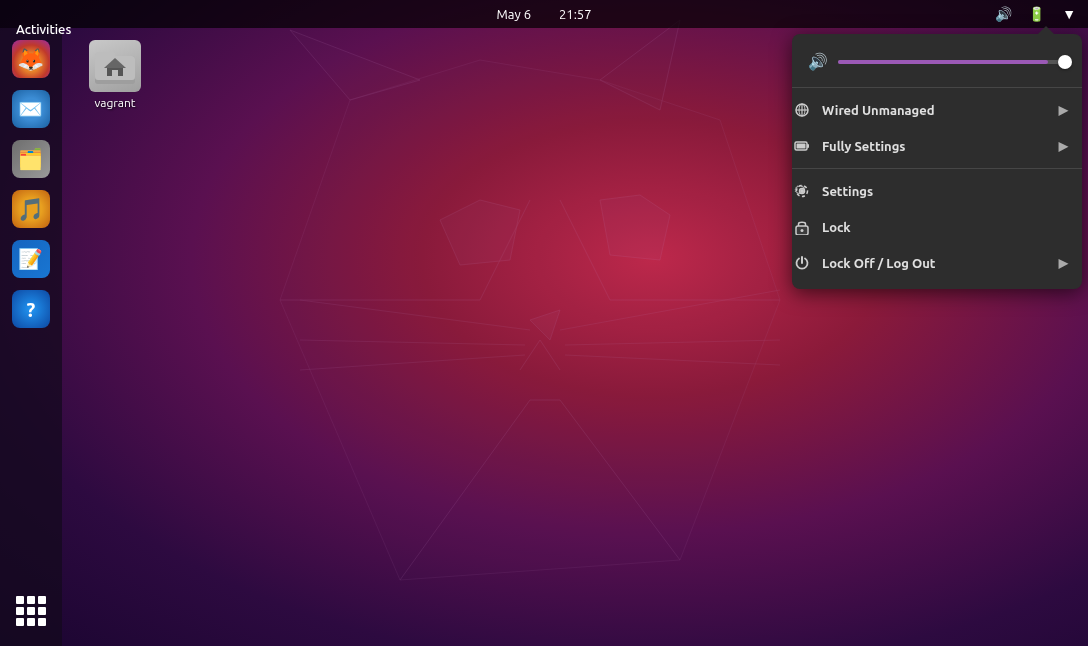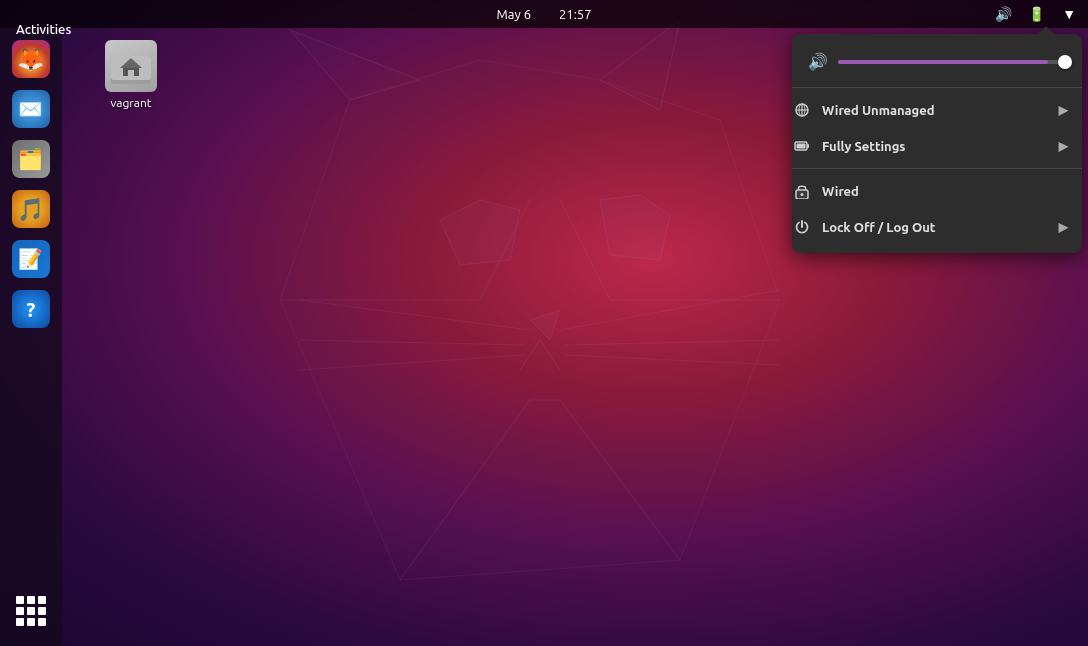--- a/index.html
+++ b/index.html
@@ -174,21 +174,21 @@
     .app-grid-dot {
       width: 8px; height: 8px;
       border-radius: 1px;
       background: white;
     }
 
     
     #desktop-icons {
       position: absolute;
       top: 40px;
-      left: 91px;
+      left: 75px;
       display: flex;
       flex-direction: column;
       gap: 10px;
       z-index: 10;
     }
 
     .desktop-icon {
       display: flex;
       flex-direction: column;
       align-items: center;
@@ -472,31 +472,42 @@
           <rect x="13" y="6" width="2" height="4" rx="1" fill="#ccc"></rect>
           <rect x="2.5" y="5.5" width="9" height="5" rx="0.5" fill="#ccc"></rect>
         </svg>
       </span>
       <span>Fully Settings</span>
       <span class="menu-item-chevron">▶</span>
     </div>
 
     <div id="menu-separator2"></div>
 
+    <div class="menu-item">
+      <span class="menu-item-icon">
+        <svg width="16" height="16" viewBox="0 0 16 16" fill="none" xmlns="http://www.w3.org/2000/svg">
+          <circle cx="8" cy="8" r="2.5" stroke="#ccc" stroke-width="1.5" fill="none"></circle>
+          <path d="M8 1.5 L9 3.5 L11 2.5 L11.5 4.5 L13.5 4.5 L13 6.5 L15 7.5 L13.5 9 L14.5 11 L12.5 11 L12 13 L10 12.5 L9 14.5 L7 13.5 L5.5 15 L4.5 13 L2.5 13.5 L2 11.5 L0 11 L1 9 L-0.5 7.5 L1.5 6.5 L1 4.5 L3 4.5 L3.5 2.5 L5.5 3.5 L7 1.5 Z" stroke="#ccc" stroke-width="1.2" fill="none" transform="scale(0.65) translate(2,2)"></path>
+          <circle cx="8" cy="8" r="5.5" stroke="#ccc" stroke-width="1.5" fill="none" stroke-dasharray="3 2.5"></circle>
+          <circle cx="8" cy="8" r="2" fill="#ccc"></circle>
+        </svg>
+      </span>
+      <span>Settings</span>
+    </div>
 
     <div class="menu-item">
       <span class="menu-item-icon">
         <svg width="14" height="16" viewBox="0 0 14 16" fill="none" xmlns="http://www.w3.org/2000/svg">
           <rect x="1" y="7" width="12" height="9" rx="2" stroke="#ccc" stroke-width="1.5" fill="none"></rect>
           <rect x="1" y="7" width="12" height="9" rx="2" fill="rgba(200,200,200,0.1)"></rect>
           <path d="M3.5 7 V5 C3.5 2.8 10.5 2.8 10.5 5 V7" stroke="#ccc" stroke-width="1.5" fill="none"></path>
           <circle cx="7" cy="11.5" r="1.5" fill="#ccc"></circle>
         </svg>
       </span>
-      <span>Wired</span>
+      <span>Lock</span>
     </div>
 
     <div class="menu-item">
       <span class="menu-item-icon">
         <svg width="16" height="16" viewBox="0 0 16 16" fill="none" xmlns="http://www.w3.org/2000/svg">
           <path d="M8 2 L8 8" stroke="#ccc" stroke-width="2" stroke-linecap="round"></path>
           <path d="M5 3.5 A5.5 5.5 0 1 0 11 3.5" stroke="#ccc" stroke-width="1.8" fill="none" stroke-linecap="round"></path>
         </svg>
       </span>
       <span>Lock Off / Log Out</span>

